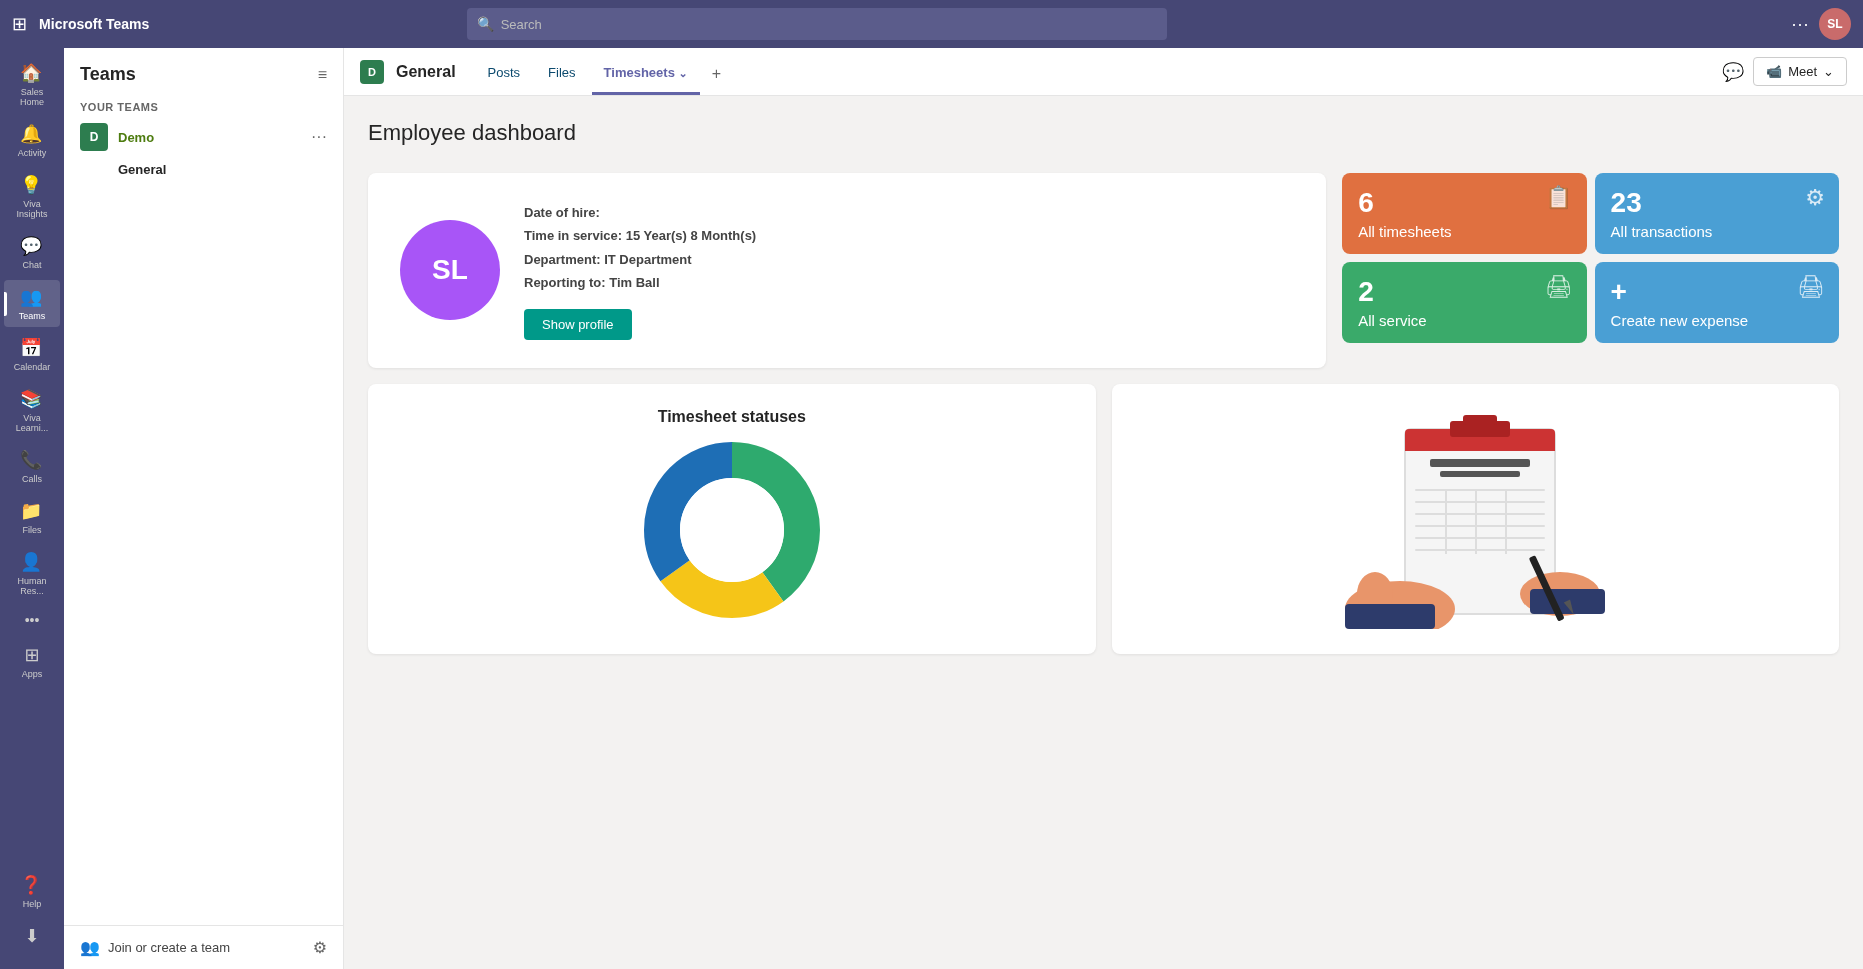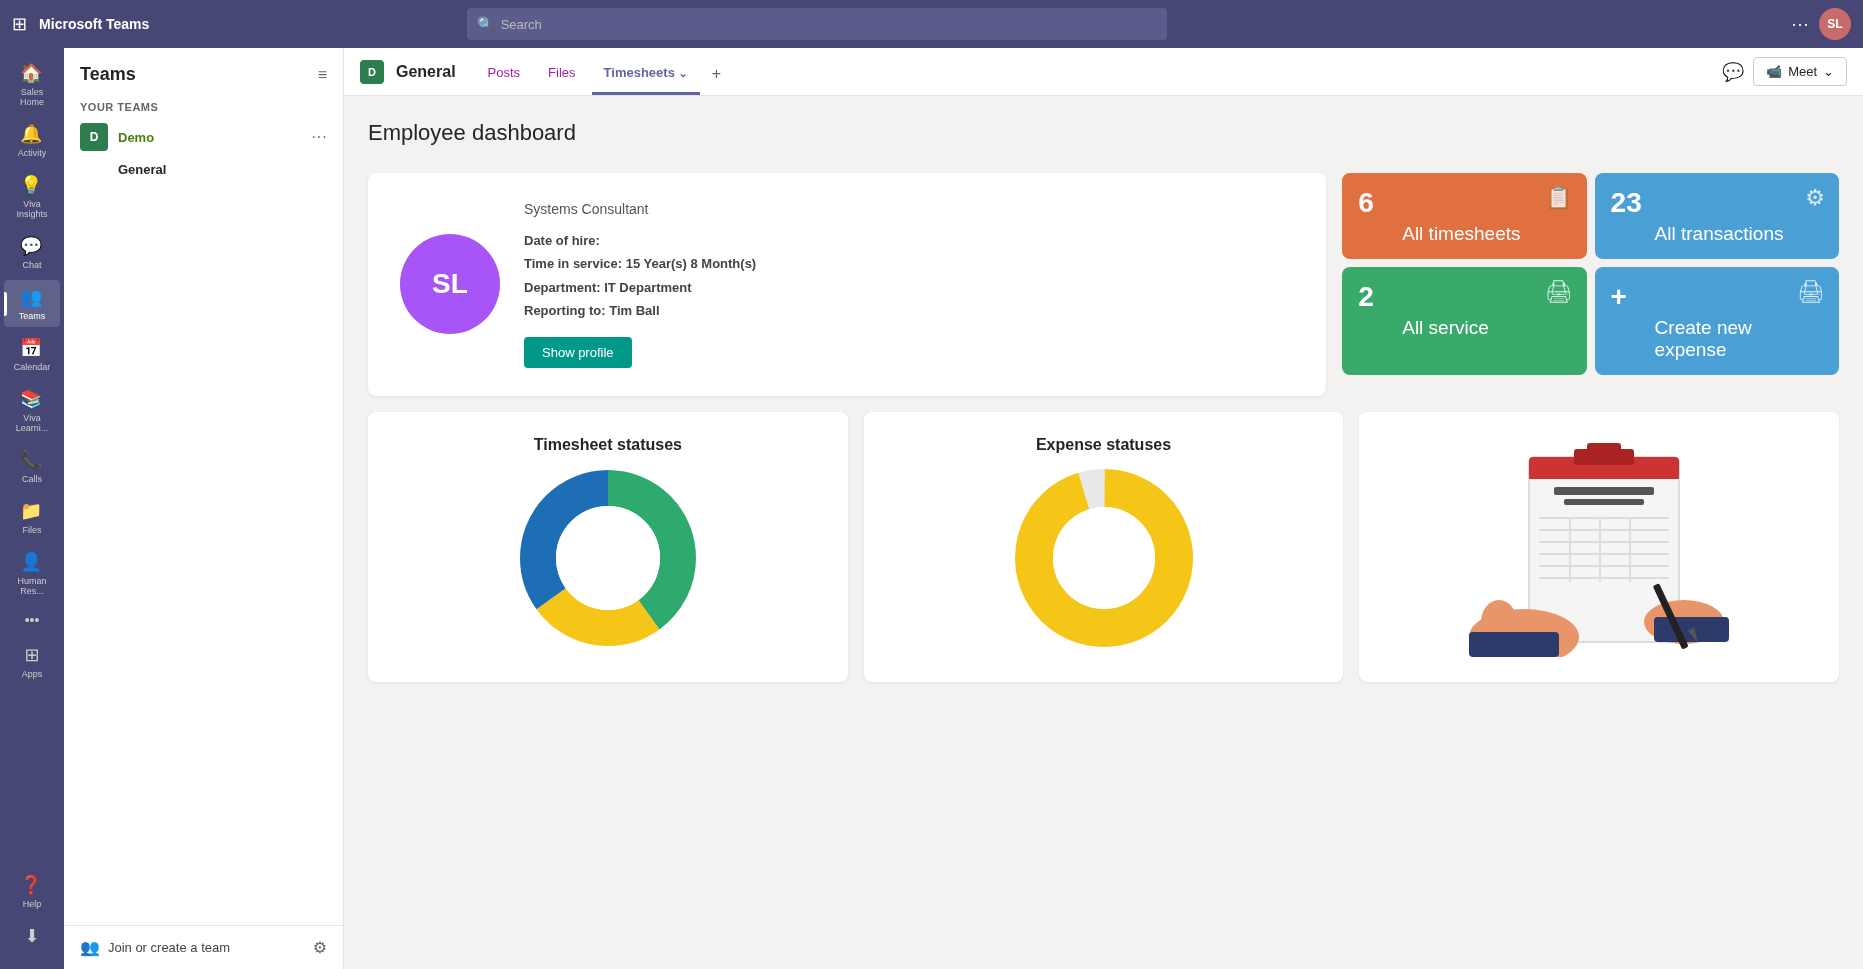--- a/index.html
+++ b/index.html
@@ -154,21 +154,21 @@
       width: 24px; height: 24px; border-radius: 4px;
       background: #2d7d4f;
       display: flex; align-items: center; justify-content: center;
       color: white; font-size: 11px; font-weight: 700;
     }
     .channel-name { font-size: 16px; font-weight: 700; color: #252525; }
     .tab-bar { display: flex; gap: 4px; margin-left: 8px; height: 100%; align-items: flex-end; }
     .tab {
       padding: 0 12px 12px;
       font-size: 13px;
-      color: #a21caf;
+      color: #0c4a6e;
       cursor: pointer;
       border-bottom: 3px solid transparent;
     }
     .tab.active { color: #6264a7; border-bottom-color: #6264a7; font-weight: 600; }
     .tab-add { color: #666; padding: 0 8px 12px; cursor: pointer; font-size: 16px; }
     .channel-header-right { margin-left: auto; display: flex; align-items: center; gap: 8px; }
     .header-icon-btn {
       padding: 6px 12px; border: 1px solid #ccc; border-radius: 4px;
       display: flex; align-items: center; gap: 6px;
       cursor: pointer; font-size: 13px; color: #252525;
@@ -230,21 +230,21 @@
       gap: 4px;
       position: relative;
       cursor: pointer;
       min-width: 0;
     }
     .stat-card-orange { background: #e07040; }
     .stat-card-blue { background: #4a9fd4; }
     .stat-card-green { background: #3aaa6a; }
     .stat-card-teal { background: #4a9fd4; }
     .stat-number { font-size: 28px; font-weight: 700; }
-    .stat-label { font-size: 19px; margin-left: 44px; }
+    .stat-label { font-size: 15px; }
     .stat-icon {
       position: absolute; top: 12px; right: 14px;
       font-size: 22px; opacity: 0.8;
     }
 
     
     .chart-card {
       background: white;
       border-radius: 8px;
       padding: 24px;
@@ -390,21 +390,20 @@
     </div>
 
     <div class="dashboard">
       <div class="dashboard-title">Employee dashboard</div>
 
       <div class="cards-row">
 
         <div class="profile-card">
           <div class="profile-avatar-circle">SL</div>
           <div class="profile-info">
-            <div class="profile-title">Systems Consultant</div>
             <div class="profile-details">
               <div>
                 <span>Date of hire:</span>
               </div>
               <div>
                 <span>Time in service:</span>
                 <span>15 Year(s) 8 Month(s)</span>
               </div>
               <div>
                 <span>Department:</span>
@@ -457,32 +456,20 @@
               <circle cx="100" cy="100" r="70" fill="none" stroke="#2eaa6e" stroke-width="36" stroke-dasharray="175.9 263.9" stroke-dashoffset="0" transform="rotate(-90 100 100)"></circle>
 
               <circle cx="100" cy="100" r="70" fill="none" stroke="#f5c518" stroke-width="36" stroke-dasharray="110 329.8" stroke-dashoffset="-175.9" transform="rotate(-90 100 100)"></circle>
 
               <circle cx="100" cy="100" r="70" fill="none" stroke="#1e6eb5" stroke-width="36" stroke-dasharray="153.9 285.9" stroke-dashoffset="-285.9" transform="rotate(-90 100 100)"></circle>
               <circle cx="100" cy="100" r="52" fill="white"></circle>
             </svg>
           </div>
         </div>
 
-        <div class="chart-card expense-card">
-          <div class="chart-title">Expense statuses</div>
-          <div class="donut-container">
-            <svg width="200" height="200" viewBox="0 0 200 200">
-
-              <circle cx="100" cy="100" r="70" fill="none" stroke="#f5c518" stroke-width="38" stroke-dasharray="418.7 21.9" stroke-dashoffset="0" transform="rotate(-90 100 100)"></circle>
-
-              <circle cx="100" cy="100" r="70" fill="none" stroke="#e8e8e8" stroke-width="38" stroke-dasharray="22 418" stroke-dashoffset="-418.7" transform="rotate(-90 100 100)"></circle>
-              <circle cx="100" cy="100" r="51" fill="white"></circle>
-            </svg>
-          </div>
-        </div>
 
         <div class="chart-card image-card">
           <svg width="260" height="220" viewBox="0 0 260 220">
 
             <rect x="60" y="20" width="150" height="185" rx="6" ry="6" fill="#f5f5f5" stroke="#ddd" stroke-width="2"></rect>
 
             <rect x="60" y="20" width="150" height="22" rx="4" ry="4" fill="#cc3333"></rect>
             <rect x="60" y="32" width="150" height="10" fill="#cc3333"></rect>
 
             <rect x="105" y="12" width="60" height="16" rx="3" ry="3" fill="#aa2222"></rect>

